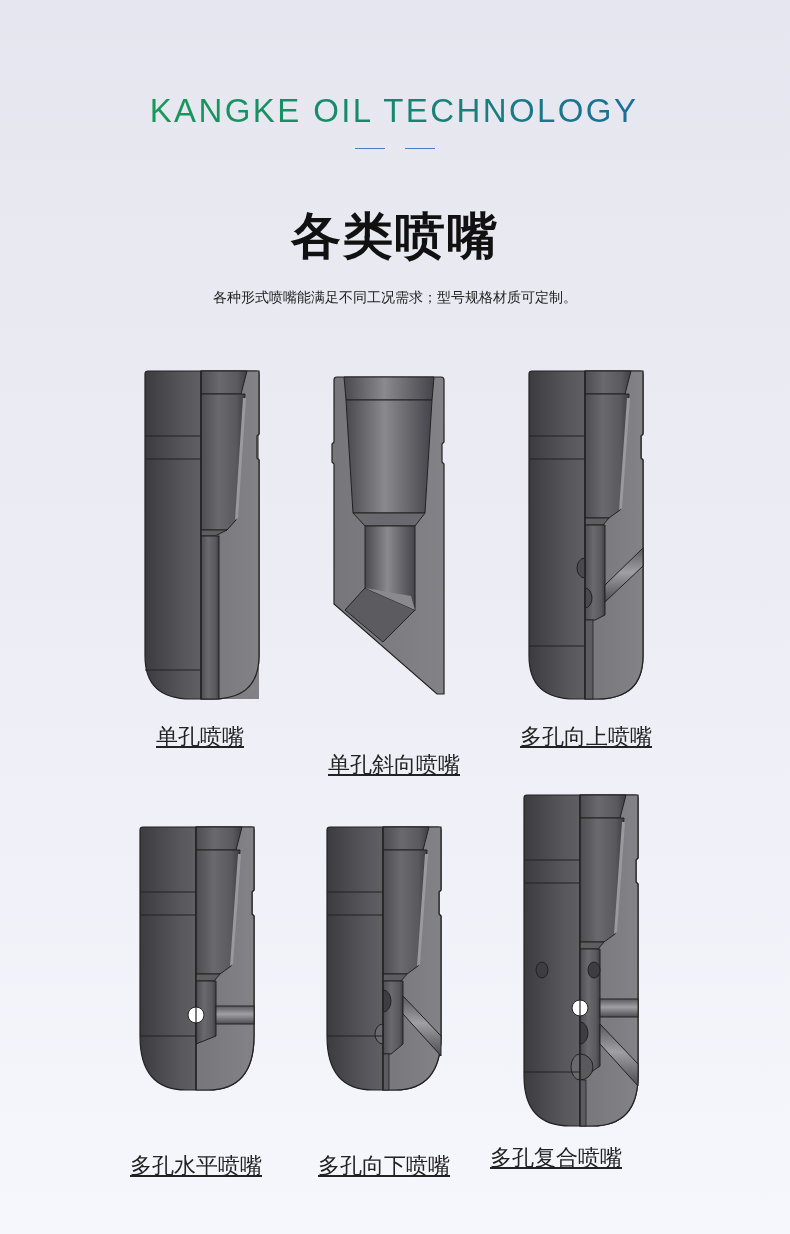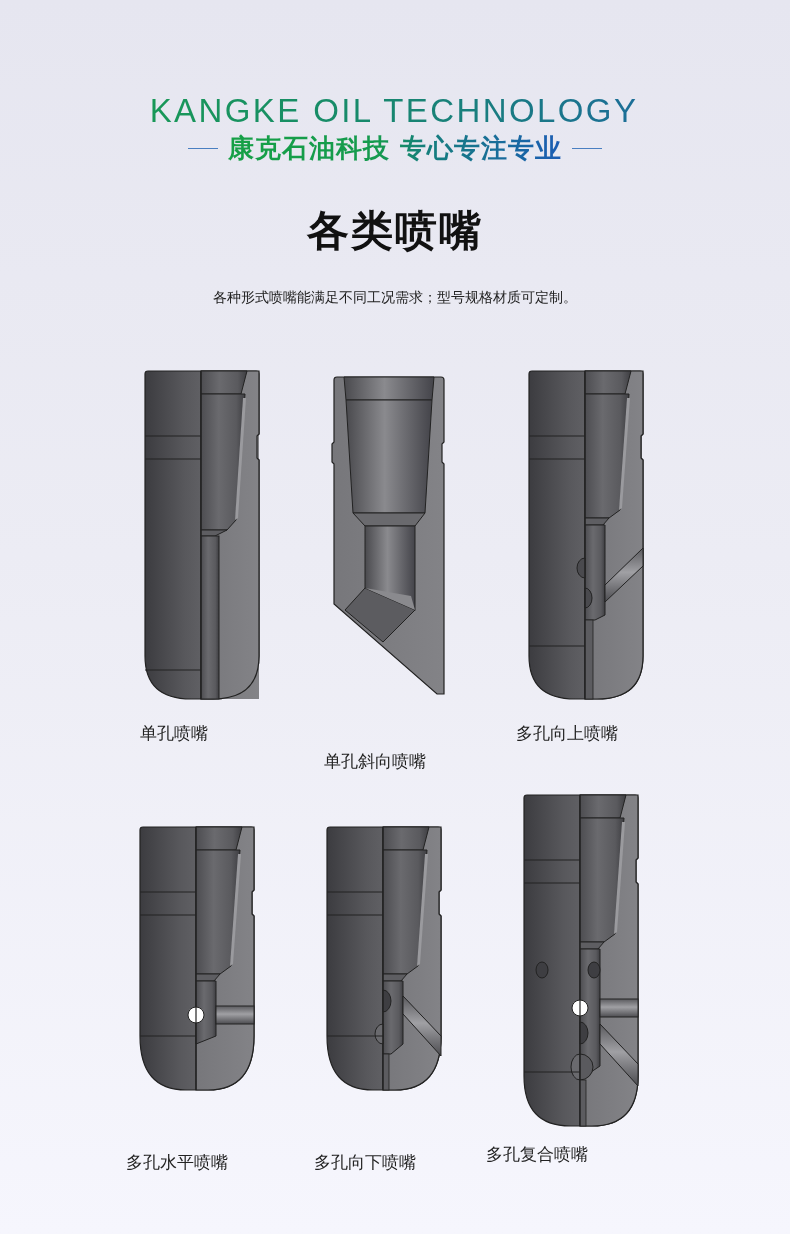--- a/index.html
+++ b/index.html
@@ -20,30 +20,30 @@
     display: flex; align-items: center; justify-content: center;
   }
   .slogan-line { width: 30px; height: 1px; background: #4a7fc1; margin: 0 10px; }
   .slogan {
     font-size: 26px; font-weight: bold; letter-spacing: 1px;
     background: linear-gradient(90deg, #16a046 0%, #159a4e 45%, #15807a 58%, #1b5cb4 100%);
     -webkit-background-clip: text; background-clip: text; color: transparent;
   }
   .main-title {
     position: absolute; top: 203px; left: 0; width: 790px; text-align: center;
-    font-size: 42px; font-weight: bold; color: #111; letter-spacing: 2px;
+    font-size: 50px; font-weight: bold; color: #111; letter-spacing: 2px;
   }
   .subtitle {
     position: absolute; top: 289px; left: 0; width: 790px; text-align: center;
     font-size: 14px; color: #222;
   }
   .item { position: absolute; }
   .item svg { display: block; }
   .caption {
-    position: absolute; font-size: 17px; color: #222; white-space: nowrap;
+    position: absolute; font-size: 22px; color: #222; text-align: center; white-space: nowrap; text-decoration: underline;
   }
 </style>
 </head>
 <body>
 
 <svg width="0" height="0" style="position:absolute">
   <defs>
     <linearGradient id="gBody" x1="0" x2="1" y1="0" y2="0">
       <stop offset="0" stop-color="#3c3c40"></stop>
       <stop offset="0.35" stop-color="#58585c"></stop>
@@ -70,21 +70,20 @@
       <stop offset="0.45" stop-color="#a0a0a4"></stop>
       <stop offset="1" stop-color="#4c4c50"></stop>
     </linearGradient>
   </defs>
 </svg>
 
 <div class="en-title">KANGKE OIL TECHNOLOGY</div>
 
 <div class="slogan-row">
   <span class="slogan-line"></span>
-  <span class="slogan">康克石油科技 专心专注专业</span>
   <span class="slogan-line"></span>
 </div>
 
 <div class="main-title">各类喷嘴</div>
 <div class="subtitle">各种形式喷嘴能满足不同工况需求；型号规格材质可定制。</div>
 
 <div class="item" style="left:143px; top:370px;">
   <svg width="118" height="332" viewBox="0 0 118 332">
     <path d="M2,4 Q2,1 5,1 L113,1 Q116,1 116,4 L116,64 L114,66 L114,88 L116,90 L116,286 Q116,329 70,329 L48,329 Q2,329 2,286 Z" fill="url(#gBody)" stroke="#222" stroke-width="1.2"></path>
     <rect x="58" y="1" width="58" height="328" fill="url(#gSection)"></rect>

